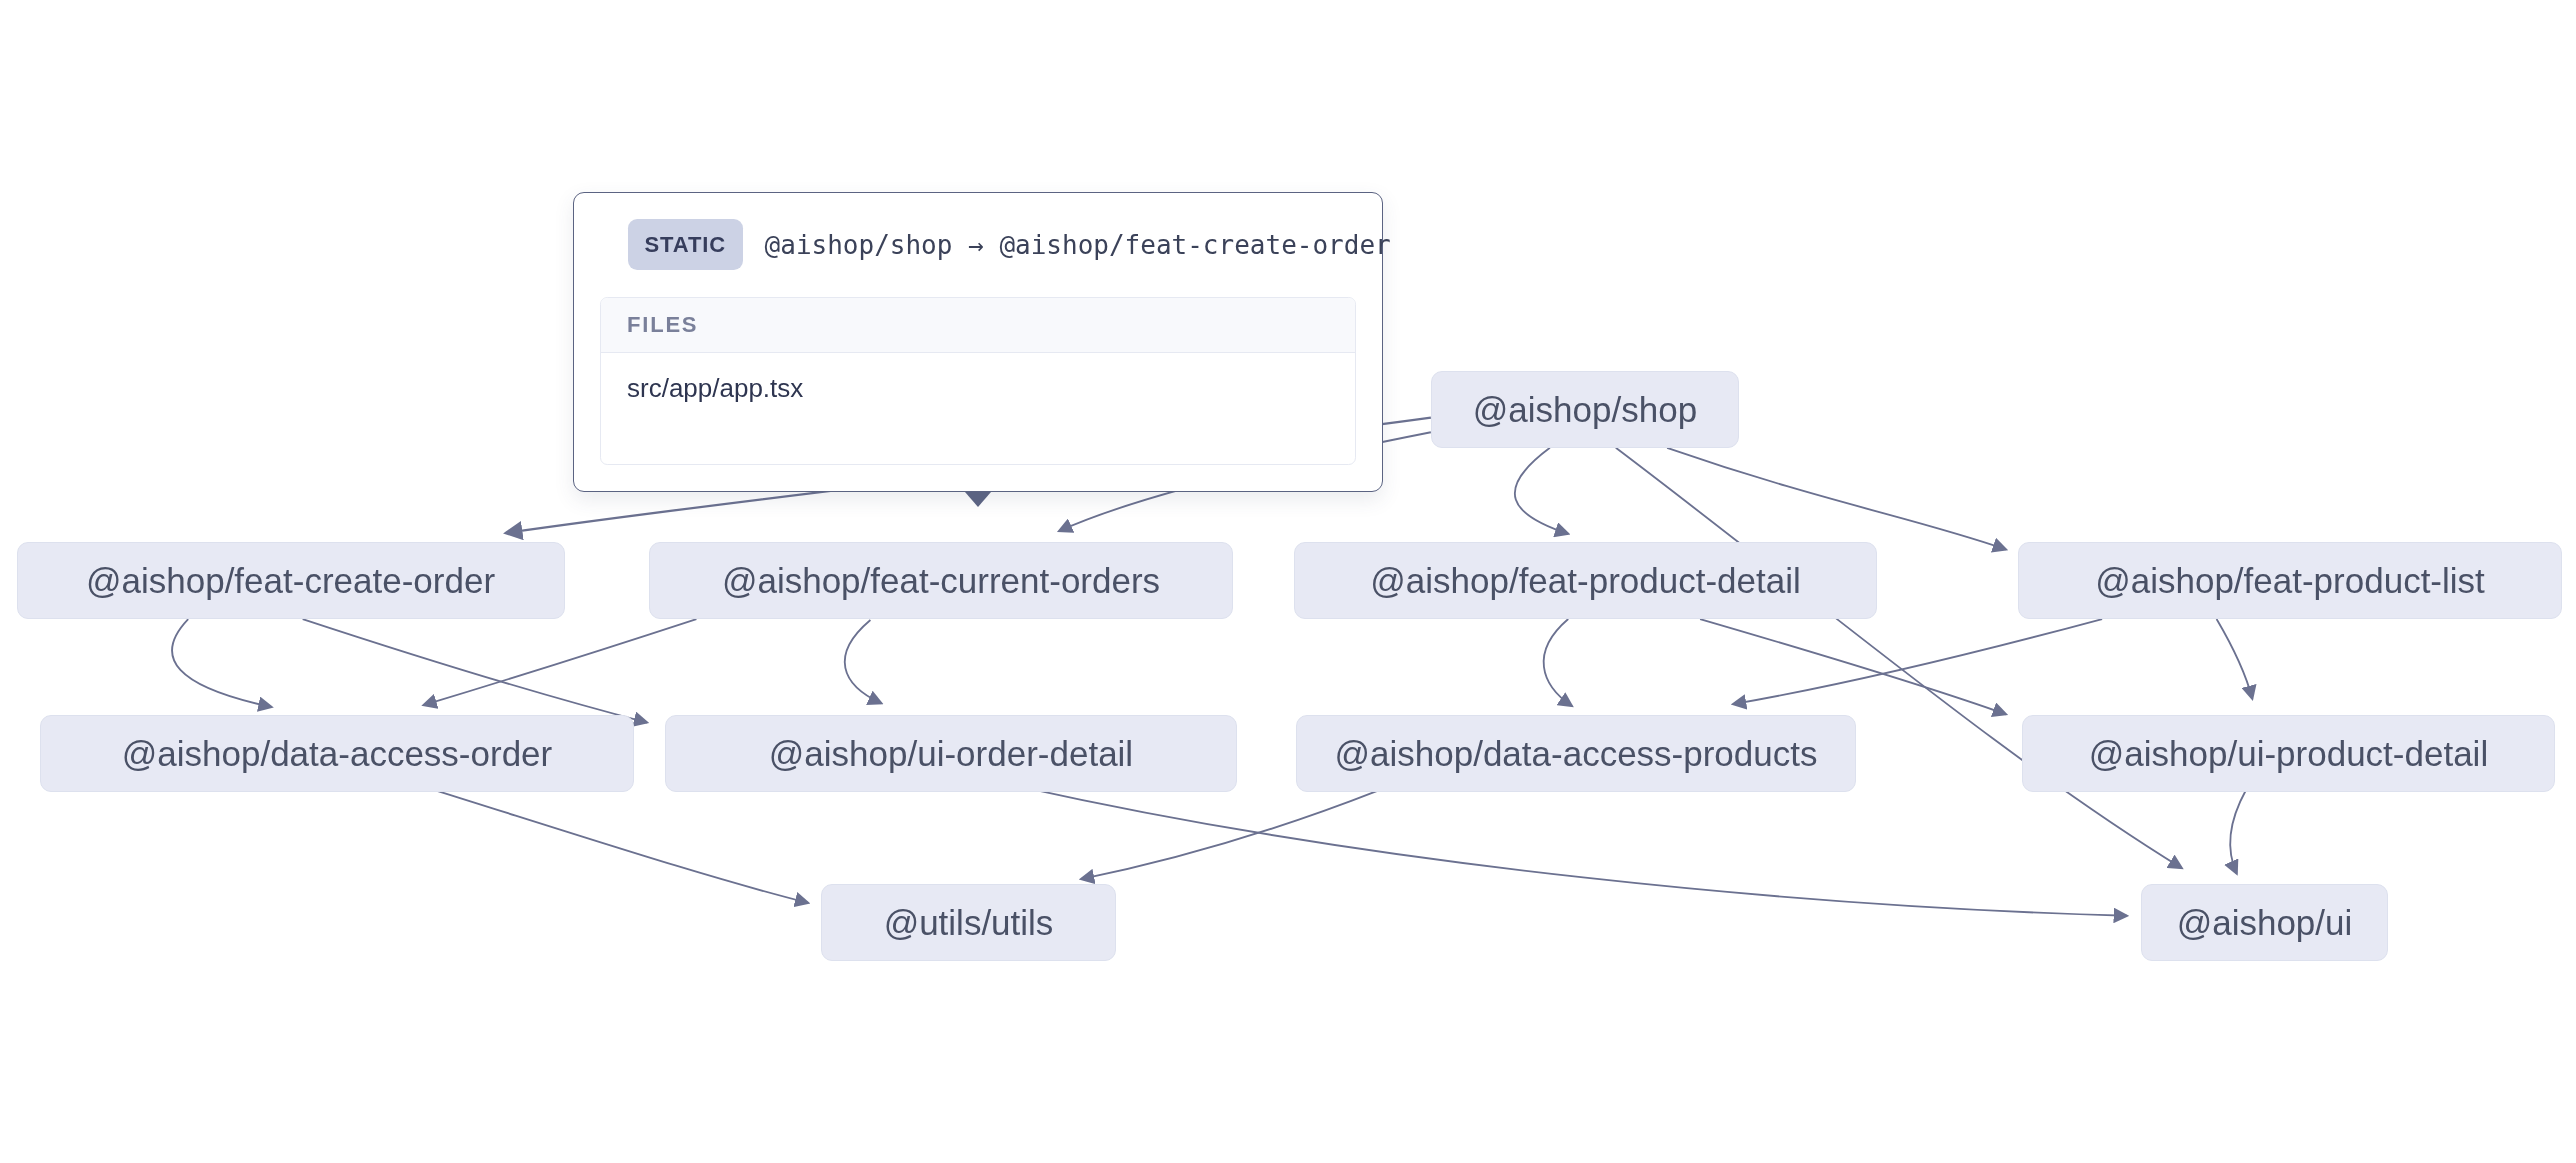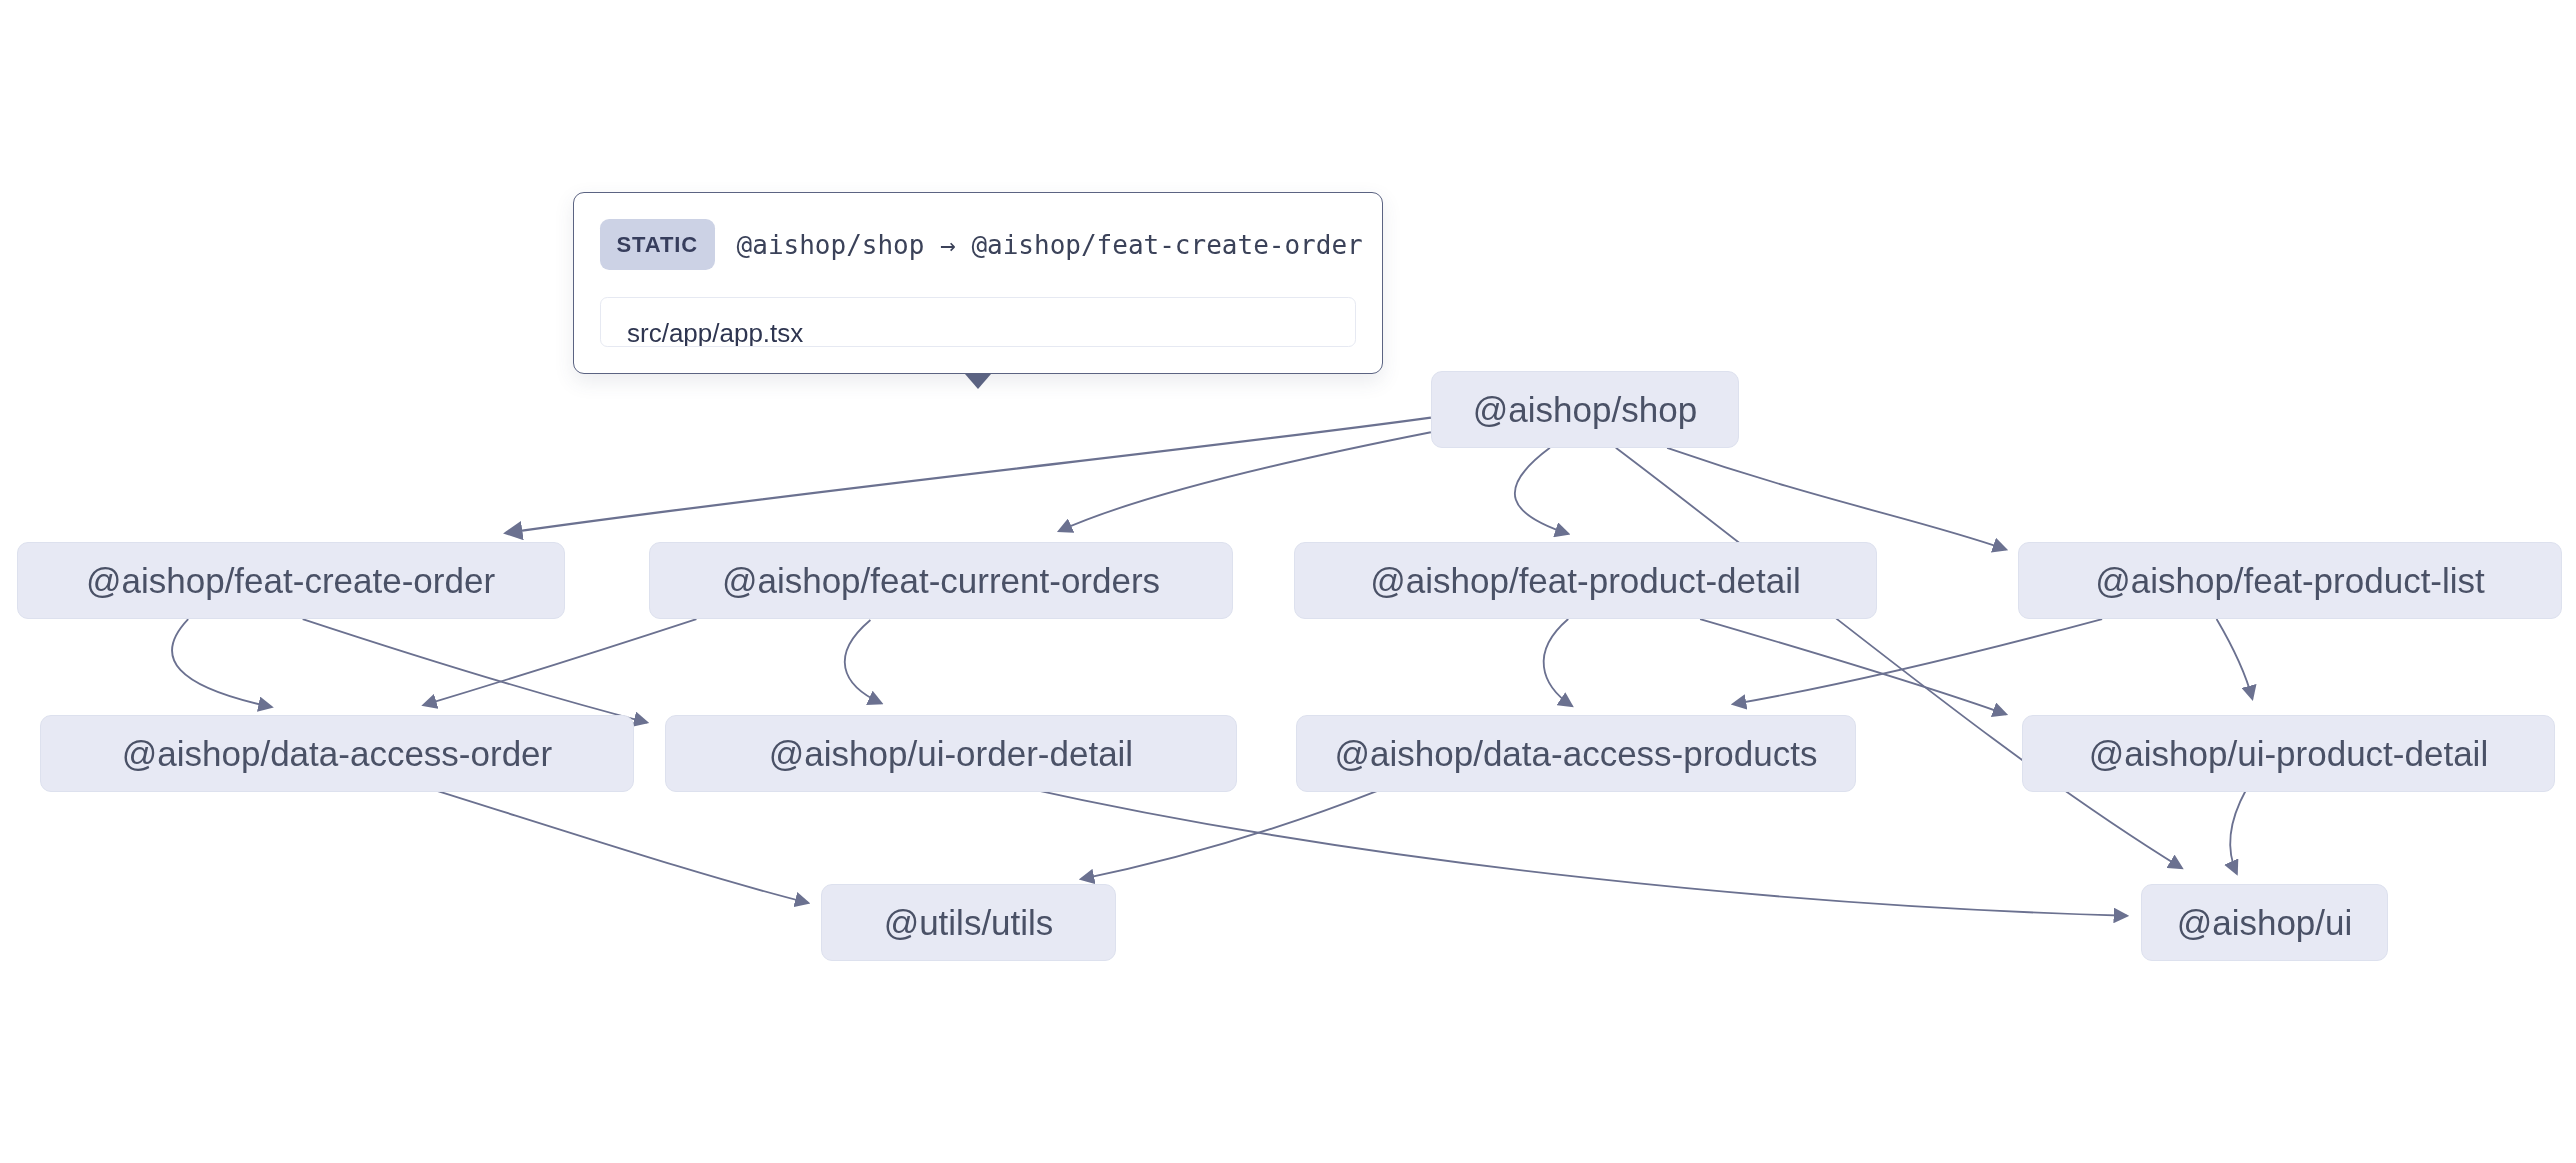--- a/index.html
+++ b/index.html
@@ -13,23 +13,23 @@
   .canvas{position:relative;width:2576px;height:1163px;background:var(--canvas-bg);}
   svg.edges{position:absolute;left:0;top:0;width:2576px;height:1163px;}
   svg.edges path.edge{fill:none;stroke:var(--edge);stroke-width:2px;}
   svg.edges path.edge.hovered{stroke-width:2.5px;}
   .node{
     position:absolute;height:77px;display:flex;align-items:center;justify-content:center;
     background:var(--node-bg);border:0.9px solid var(--node-border);border-radius:11px;
     font-size:35px;color:var(--node-text);white-space:nowrap;cursor:pointer;
   }
   .tooltip{
-    position:absolute;left:573px;top:192px;width:810px;height:182px;background:#ffffff;
+    position:absolute;left:573px;top:192px;width:810px;height:300px;background:#ffffff;
     border:1.8px solid var(--tooltip-border);border-radius:11px;
-    box-shadow:0 7.3px 20px rgba(60,68,100,0.10);z-index:5;
+    box-shadow:0 7.3px 20px rgba(60,68,100,0.10);z-index:5;padding-left:28px;
   }
   .tooltip-pointer{
     position:absolute;left:50%;bottom:-15.6px;transform:translateX(-50%);
     width:0;height:0;border-left:13.7px solid transparent;border-right:13.7px solid transparent;
     border-top:15.6px solid var(--tooltip-border);
   }
   .tooltip-head{display:flex;align-items:center;gap:22px;padding:26px 26px 0 26px;}
   .badge{
     display:inline-flex;align-items:center;justify-content:center;height:51px;padding:0 16.5px;
     background:var(--badge-bg);color:var(--badge-text);border-radius:9.2px;
@@ -92,20 +92,21 @@
       <div class="node" style="left: 821px; top: 884px; width: 295px;">@utils/utils</div>
       <div class="node" style="left: 2141px; top: 884px; width: 247px;">@aishop/ui</div>
     </div>
 
   <div class="tooltip">
     <div class="tooltip-head">
       <span class="badge">STATIC</span>
       <span class="relation">@aishop/shop → @aishop/feat-create-order</span>
     </div>
     <div class="files-box">
+      <div class="files-header">FILES</div>
       <div id="files-list">
           <div class="file-row">src/app/app.tsx</div>
         </div>
     </div>
     <div class="tooltip-pointer"></div>
   </div>
 
 </div>
 
 

